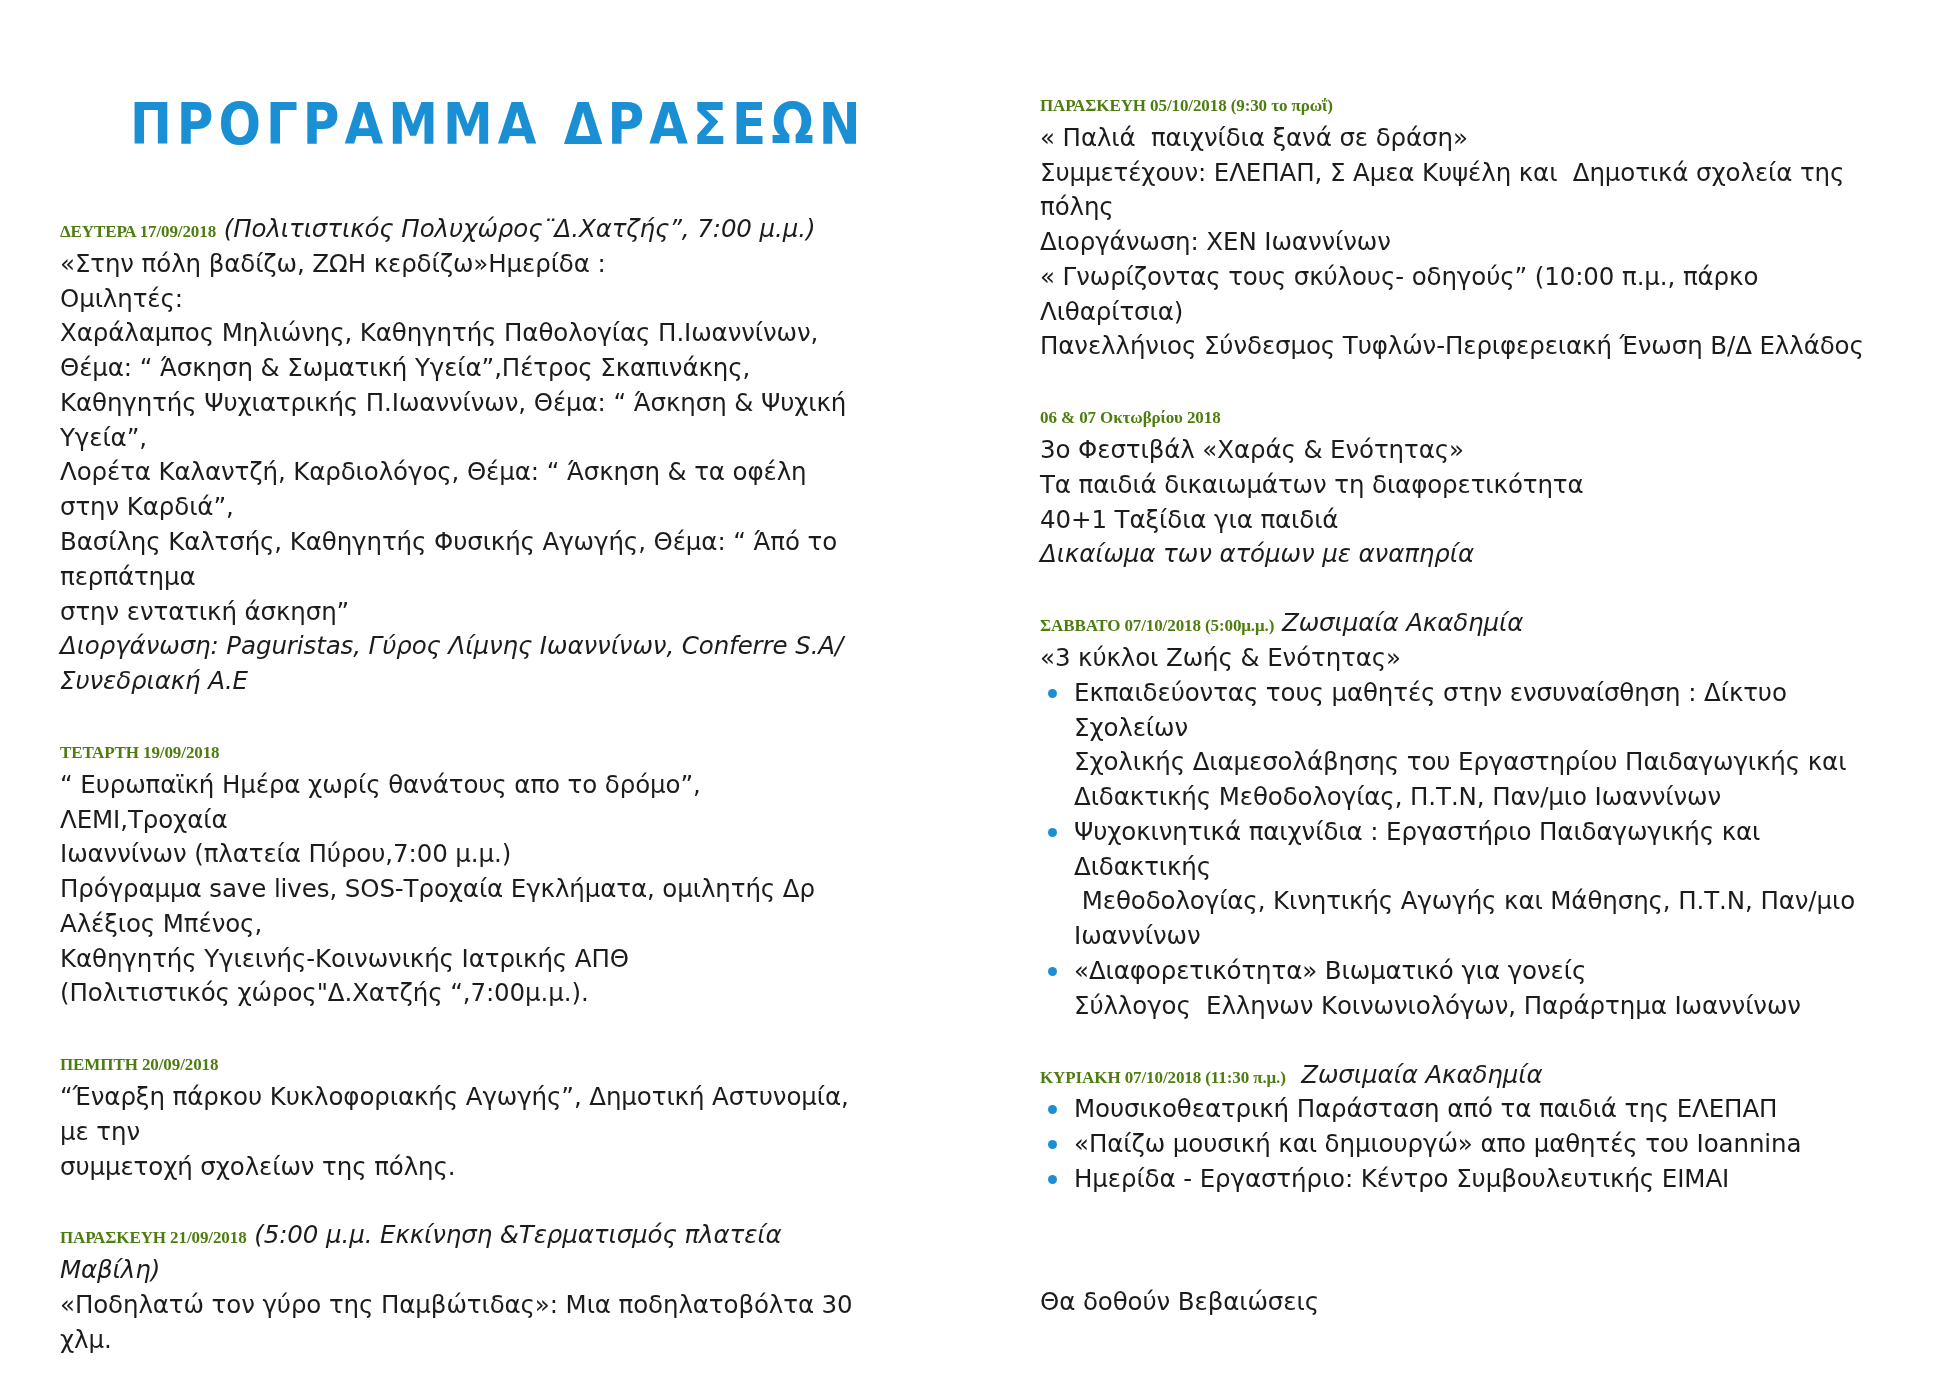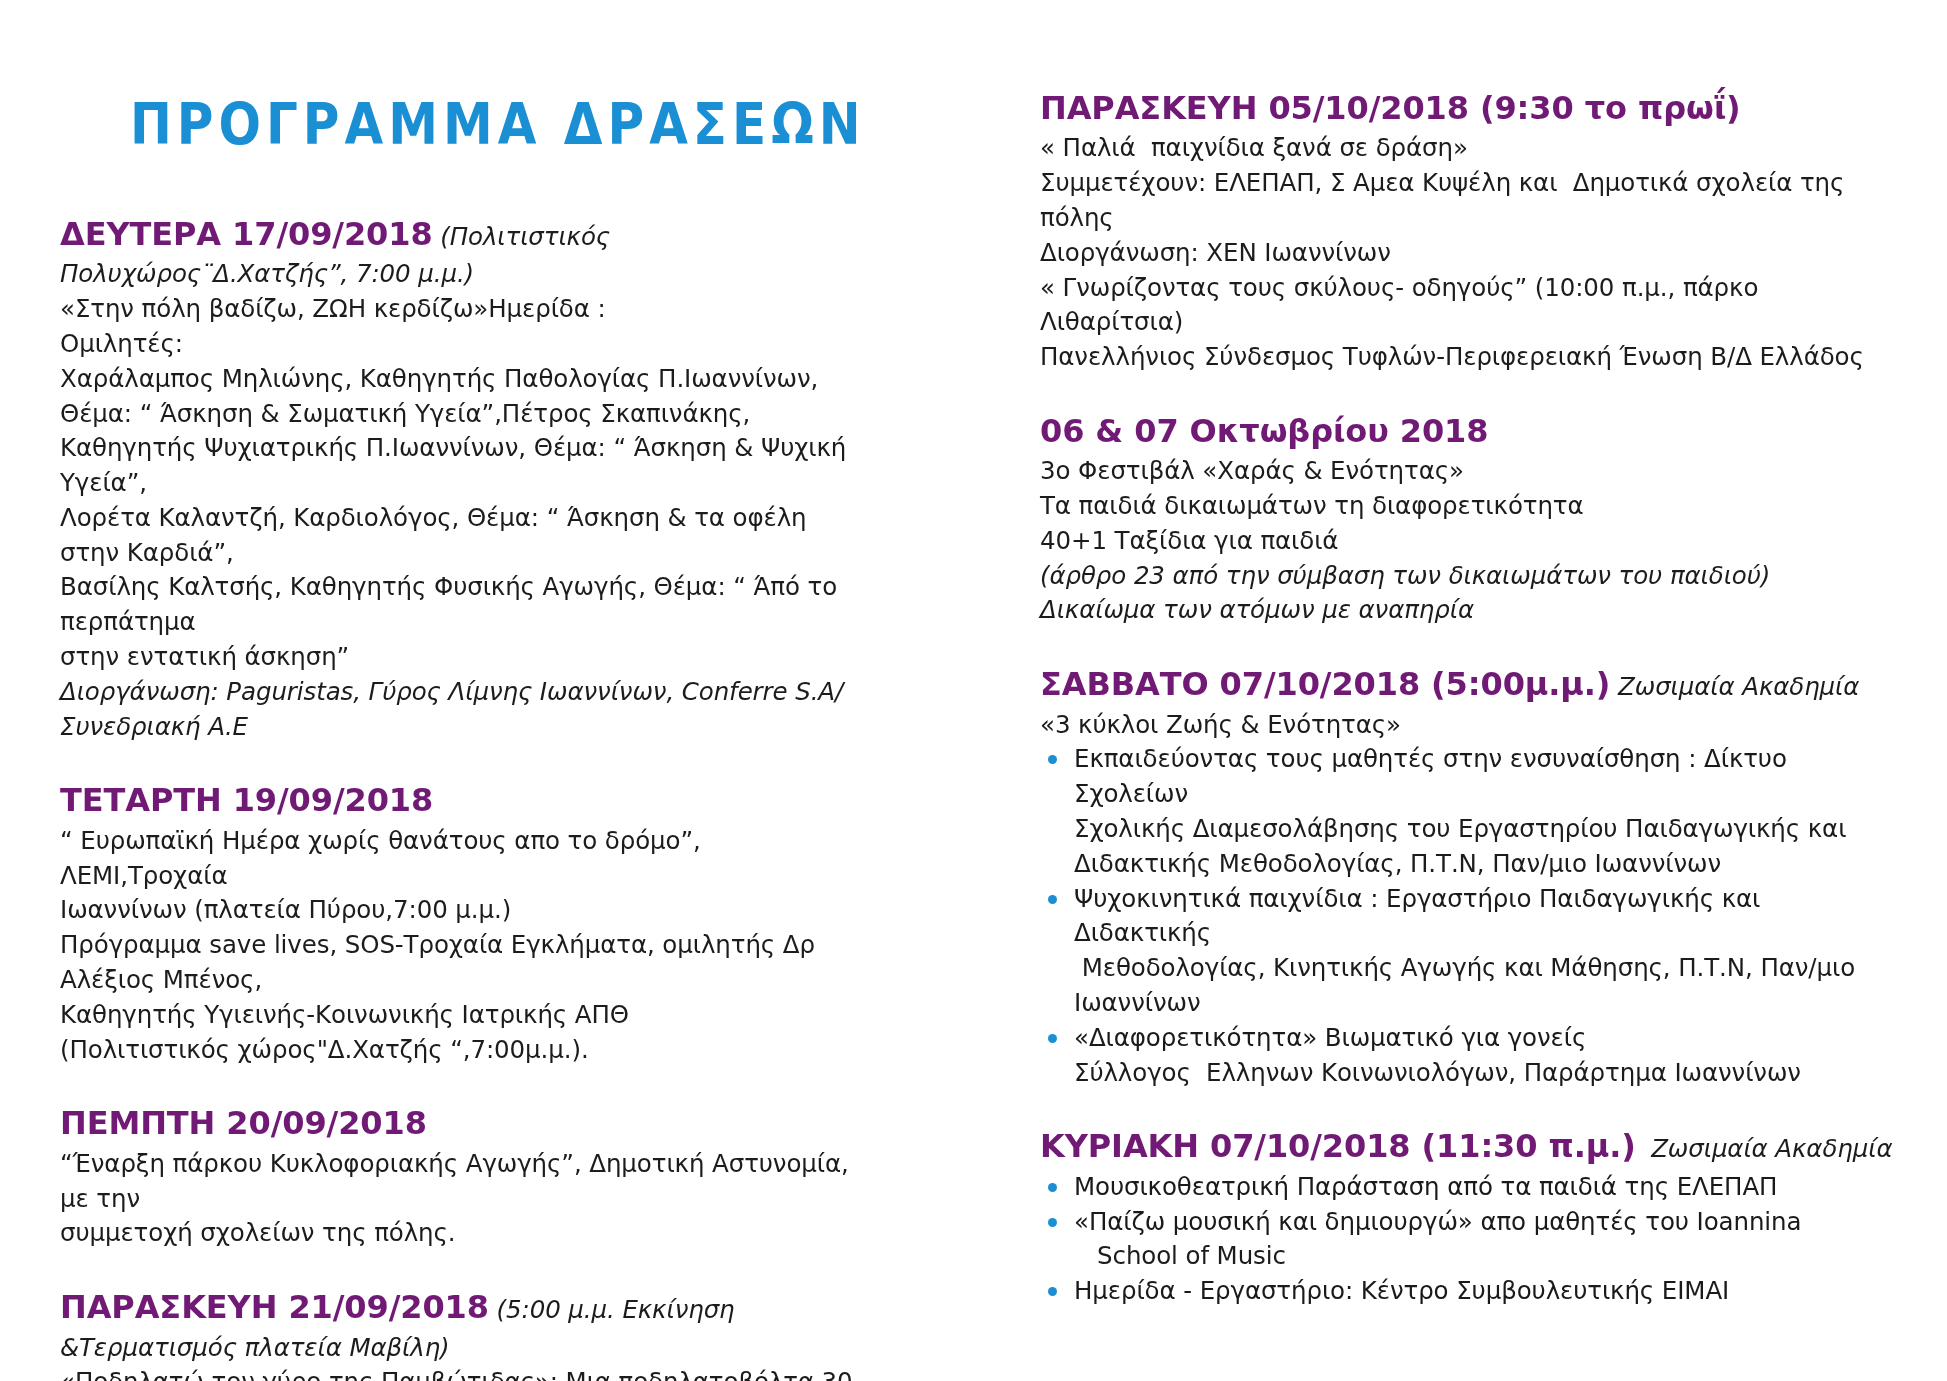--- a/index.html
+++ b/index.html
@@ -46,24 +46,25 @@
   .block { margin-bottom: 34px; }
 
   .line {
     font-size: 24.5px;
     line-height: 1.42;
     color: #1c1c1c;
     white-space: pre-wrap;
     letter-spacing: -0.1px;
   }
   .date {
-    color: #701a75;
+    color: #4d7c0f;
     font-weight: 700;
-    font-size: 32px;
+    font-size: 17px;
     letter-spacing: -0.1px;
+    font-family: Liberation Serif, serif;
   }
   .b  { font-weight: 400; }
   .i  { font-style: italic; }
 
   .bullet-line {
     position: relative;
     padding-left: 34px;
     font-size: 24.5px;
     line-height: 1.42;
     white-space: pre-wrap;
@@ -129,39 +130,37 @@
           <div class="line"><span>Συμμετέχουν: ΕΛΕΠΑΠ, Σ Αμεα Κυψέλη και  Δημοτικά σχολεία της πόλης</span></div>
           <div class="line"><span>Διοργάνωση: ΧΕΝ Ιωαννίνων</span></div>
           <div class="line"><span class="b">« Γνωρίζοντας τους σκύλους- οδηγούς”</span><span> (10:00 π.μ., πάρκο Λιθαρίτσια)</span></div>
           <div class="line"><span>Πανελλήνιος Σύνδεσμος Τυφλών-Περιφερειακή Ένωση Β/Δ Ελλάδος</span></div>
         </div>
         <div class="block">
           <div class="line"><span class="date">06 &amp; 07 Οκτωβρίου 2018</span></div>
           <div class="line"><span class="b">3ο Φεστιβάλ «Χαράς &amp; Ενότητας»</span></div>
           <div class="line"><span>Τα παιδιά δικαιωμάτων τη διαφορετικότητα</span></div>
           <div class="line"><span class="b">40+1 Ταξίδια για παιδιά</span></div>
-          <div class="line i"><span>(άρθρο 23 από την σύμβαση των δικαιωμάτων του παιδιού)</span></div>
           <div class="line i"><span>Δικαίωμα των ατόμων με αναπηρία</span></div>
         </div>
         <div class="block">
           <div class="line"><span class="date">ΣΑΒΒΑΤΟ 07/10/2018 (5:00μ.μ.)</span><span class="i"> Ζωσιμαία Ακαδημία</span></div>
           <div class="line"><span class="b">«3 κύκλοι Ζωής &amp; Ενότητας»</span></div>
           <div class="bullet-line"><span class="dot"></span><span class="b">Εκπαιδεύοντας τους μαθητές στην ενσυναίσθηση</span><span> : Δίκτυο Σχολείων</span></div>
           <div class="line indent"><span>Σχολικής Διαμεσολάβησης του Εργαστηρίου Παιδαγωγικής και</span></div>
           <div class="line indent"><span>Διδακτικής Μεθοδολογίας, Π.Τ.Ν, Παν/μιο Ιωαννίνων</span></div>
           <div class="bullet-line"><span class="dot"></span><span class="b">Ψυχοκινητικά παιχνίδια</span><span> : Εργαστήριο Παιδαγωγικής και Διδακτικής</span></div>
           <div class="line indent"><span> Μεθοδολογίας, Κινητικής Αγωγής και Μάθησης, Π.Τ.Ν, Παν/μιο Ιωαννίνων</span></div>
           <div class="bullet-line"><span class="dot"></span><span class="b">«Διαφορετικότητα»</span><span> Βιωματικό για γονείς</span></div>
           <div class="line indent"><span>Σύλλογος  Ελληνων Κοινωνιολόγων, Παράρτημα Ιωαννίνων</span></div>
         </div>
         <div class="block">
           <div class="line"><span class="date">ΚΥΡΙΑΚΗ 07/10/2018 (11:30 π.μ.)</span><span class="i">  Ζωσιμαία Ακαδημία</span></div>
           <div class="bullet-line"><span class="dot"></span><span class="b">Μουσικοθεατρική Παράσταση</span><span> από τα παιδιά της </span><span class="b">ΕΛΕΠΑΠ</span></div>
           <div class="bullet-line"><span class="dot"></span><span class="b">«Παίζω μουσική και δημιουργώ»</span><span> απο μαθητές του Ioannina</span></div>
-          <div class="line indent"><span>   School of Music</span></div>
           <div class="bullet-line"><span class="dot"></span><span class="b">Ημερίδα - Εργαστήριο</span><span>: Κέντρο Συμβουλευτικής ΕΙΜΑΙ</span></div>
         </div>
       </div>
     <div class="gap-lg"></div>
     <div class="line b">Θα δοθούν Βεβαιώσεις</div>
 
   </div>
 
 </div>
 

